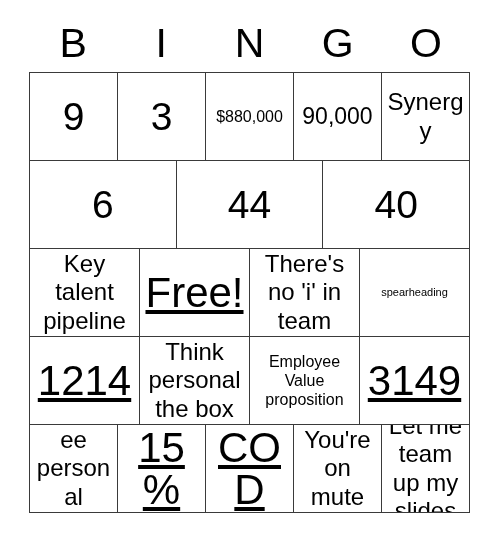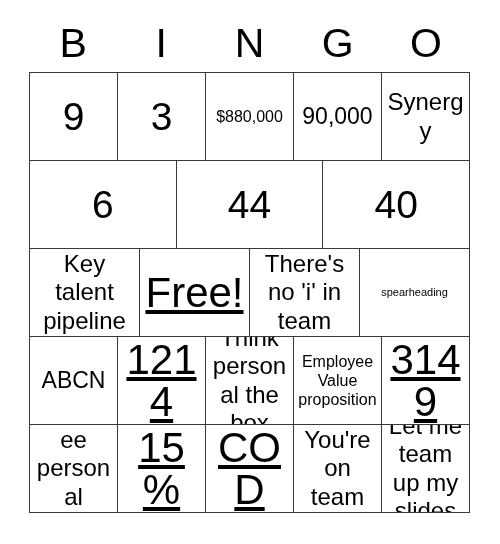--- a/index.html
+++ b/index.html
@@ -133,23 +133,20 @@
         </div>
       <div class="cell sz-sm">
           <span>There's no 'i' in team</span>
         </div>
       <div class="cell sz-xxs">
           <span>spearheading</span>
         </div>
     </div>
 
     <div class="grid-row">
-      <div class="cell sz-md">
-          <span>ABCN</span>
-        </div>
       <div class="cell sz-lg">
           <span>1214</span>
         </div>
       <div class="cell sz-sm">
           <span>Think personal the box</span>
         </div>
       <div class="cell sz-xs">
           <span>Employee Value proposition</span>
         </div>
       <div class="cell sz-lg">
@@ -161,21 +158,21 @@
       <div class="cell sz-sm">
           <span>Employee personal growth</span>
         </div>
       <div class="cell sz-lg">
           <span>15%</span>
         </div>
       <div class="cell sz-lg">
           <span>COD</span>
         </div>
       <div class="cell sz-sm">
-          <span>You're on team</span>
+          <span>You're on mute</span>
         </div>
       <div class="cell sz-sm">
           <span>Let me team up my slides</span>
         </div>
     </div>
 
   </div>
 </div>
 
 </body></html>

